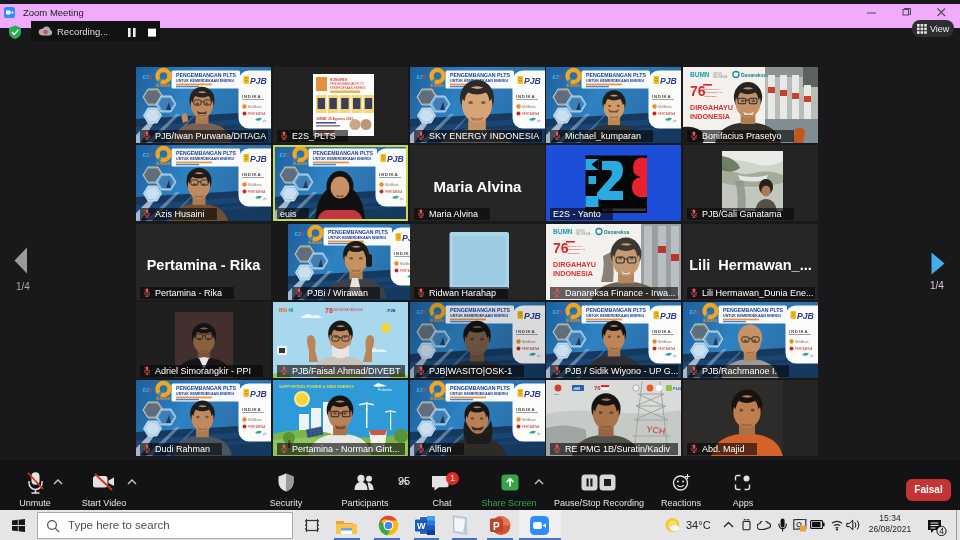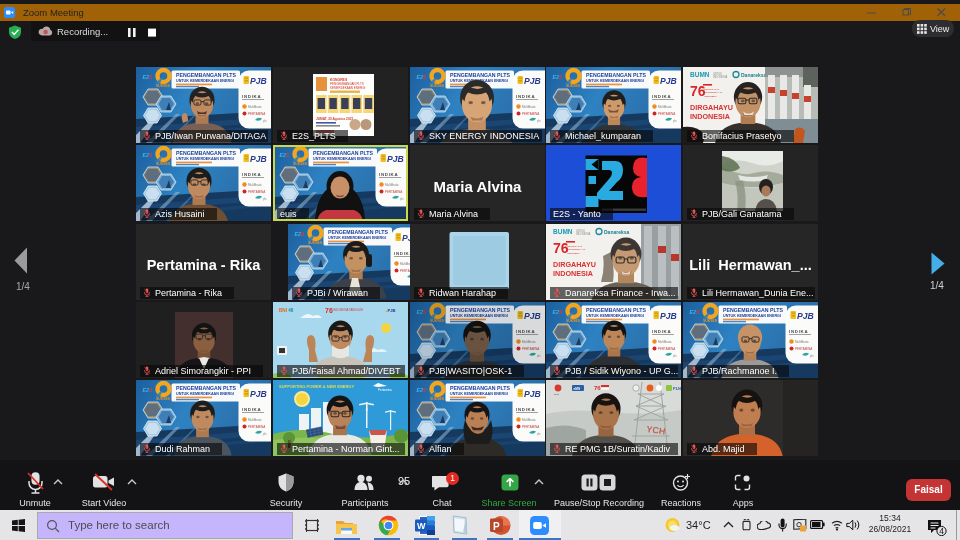--- a/index.html
+++ b/index.html
@@ -1,37 +1,37 @@
 <!DOCTYPE html>
 <html><head><meta charset="utf-8"><style>
 *{margin:0;padding:0;box-sizing:border-box}
 html,body{width:960px;height:540px;overflow:hidden}
 body{font-family:"Liberation Sans",sans-serif;background:#19191b;position:relative}
 .abs{position:absolute}
 
-#titlebar{position:absolute;left:0;top:4px;width:960px;height:17px;background:#a16207}
+#titlebar{position:absolute;left:0;top:4px;width:960px;height:24px;background:#f0abfc}
 #titlebar .txt{position:absolute;left:23px;top:3px;font-size:9.5px;color:#222}
 
 #recbox{position:absolute;left:31px;top:21px;width:129px;height:20px;background:#121212}
 #rectxt{position:absolute;left:57px;top:26px;font-size:9.5px;color:#ddd}
 
 #viewbtn{position:absolute;left:912px;top:20px;width:42px;height:17px;background:#2e2e30;border-radius:8px}
 #viewbtn span{position:absolute;left:18px;top:3.5px;font-size:9px;color:#eee}
 
 .t{position:absolute;width:135px;height:76px;background:#262626;overflow:hidden}
 .t svg.bg{position:absolute;left:0;top:0;width:100%;height:100%;display:block}
 .lb{position:absolute;left:4px;bottom:1px;height:12.5px;background:rgba(8,8,8,.62);color:#fff;font-size:9px;line-height:12.5px;display:flex;align-items:center;padding:0 12px 0 3px;white-space:nowrap;max-width:128px;overflow:hidden}
 .lb svg{margin-right:4px;flex:none}
 .cname{position:absolute;left:0;top:3px;width:100%;height:100%;display:flex;align-items:center;justify-content:center;color:#fff;font-weight:bold;font-size:15px}
 
 #toolbar{position:absolute;left:0;top:460px;width:960px;height:50px;background:#131316}
 .tbl{position:absolute;font-size:9px;color:#e6e6e6;text-align:center;white-space:nowrap}
 
 #taskbar{position:absolute;left:0;top:510px;width:960px;height:30px;background:#e5e5e7}
-#search{position:absolute;left:37px;top:1.5px;width:256px;height:27px;background:#c4b5fd;border:1px solid #a9a9a9;font-size:11.5px;color:#4e4e4e}
+#search{position:absolute;left:37px;top:1.5px;width:256px;height:27px;background:#ffffff;border:1px solid #a9a9a9;font-size:11.5px;color:#4e4e4e}
 #search span{position:absolute;left:30px;top:6px}
 .ul{position:absolute;top:27.5px;height:2.5px;background:#3e74c6}
 #clock{position:absolute;left:862px;top:3px;width:56px;text-align:center;font-size:8.5px;color:#1c1c1c;line-height:10.5px}
 </style></head>
 <body>
 
 <svg width="0" height="0" style="position:absolute">
 <defs>
 <linearGradient id="bgblue" x1="0" y1="0" x2="1" y2="0.3">
   <stop offset="0" stop-color="#1d5f9e"></stop>

